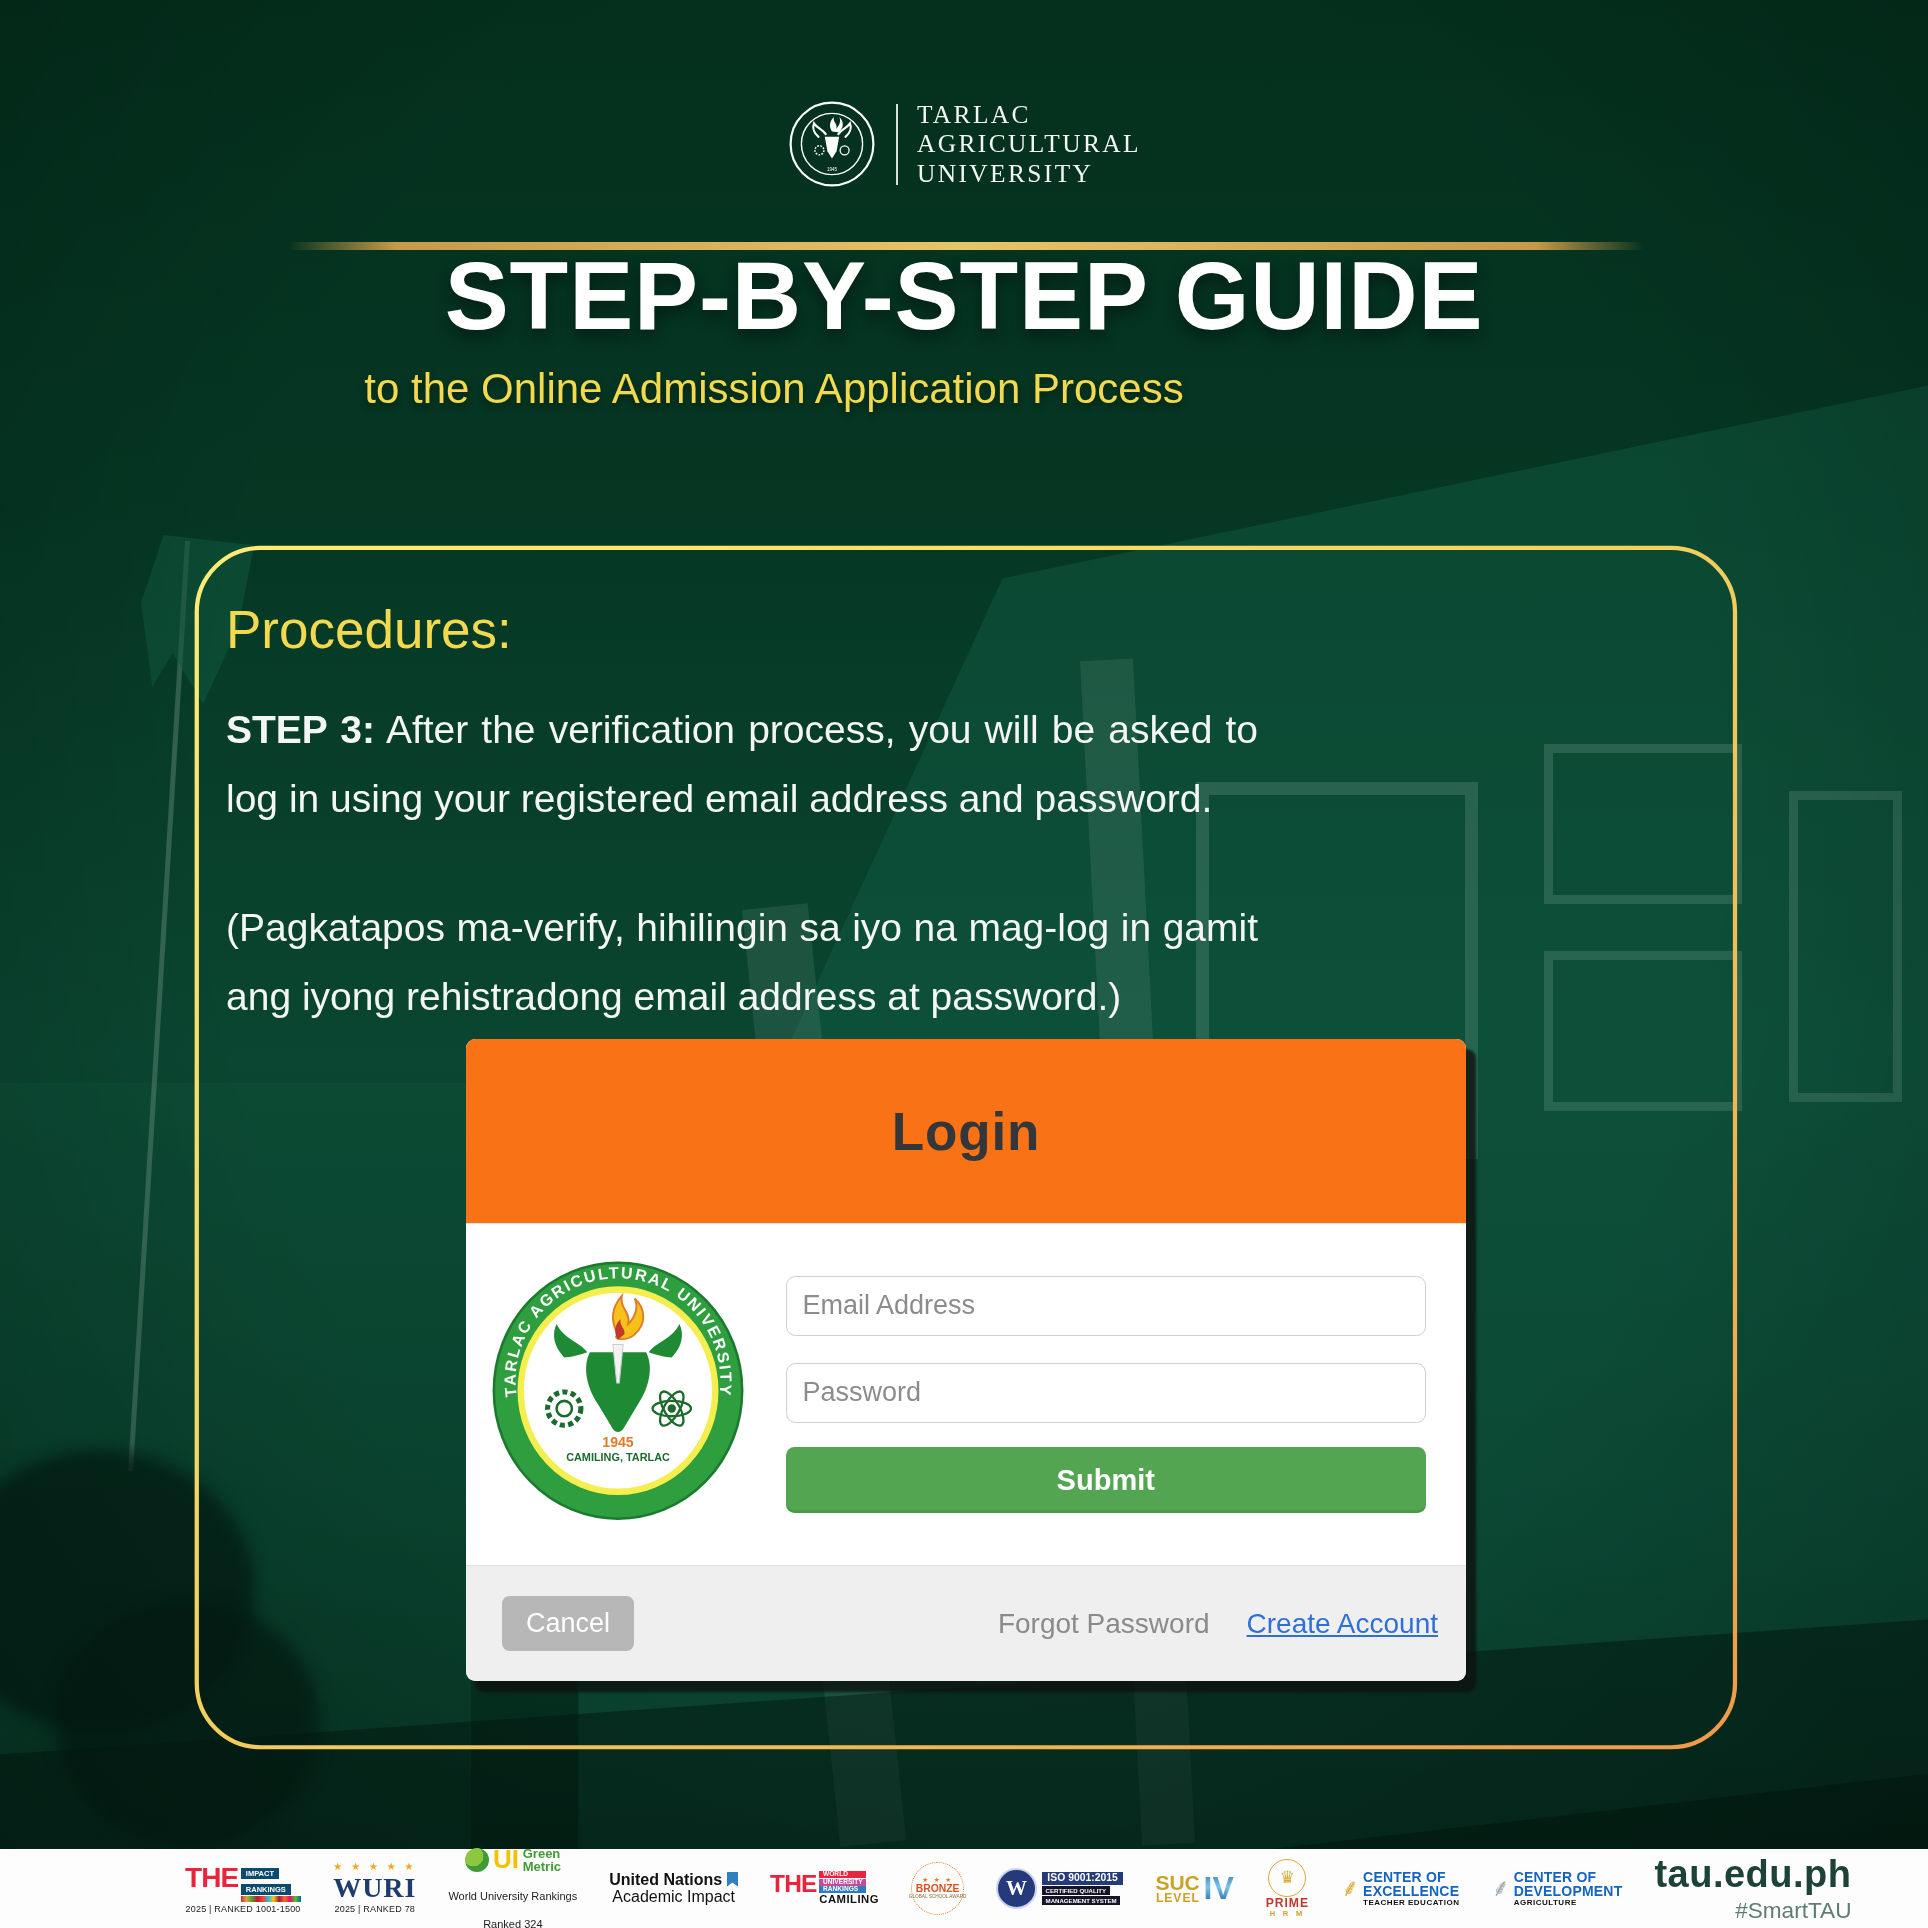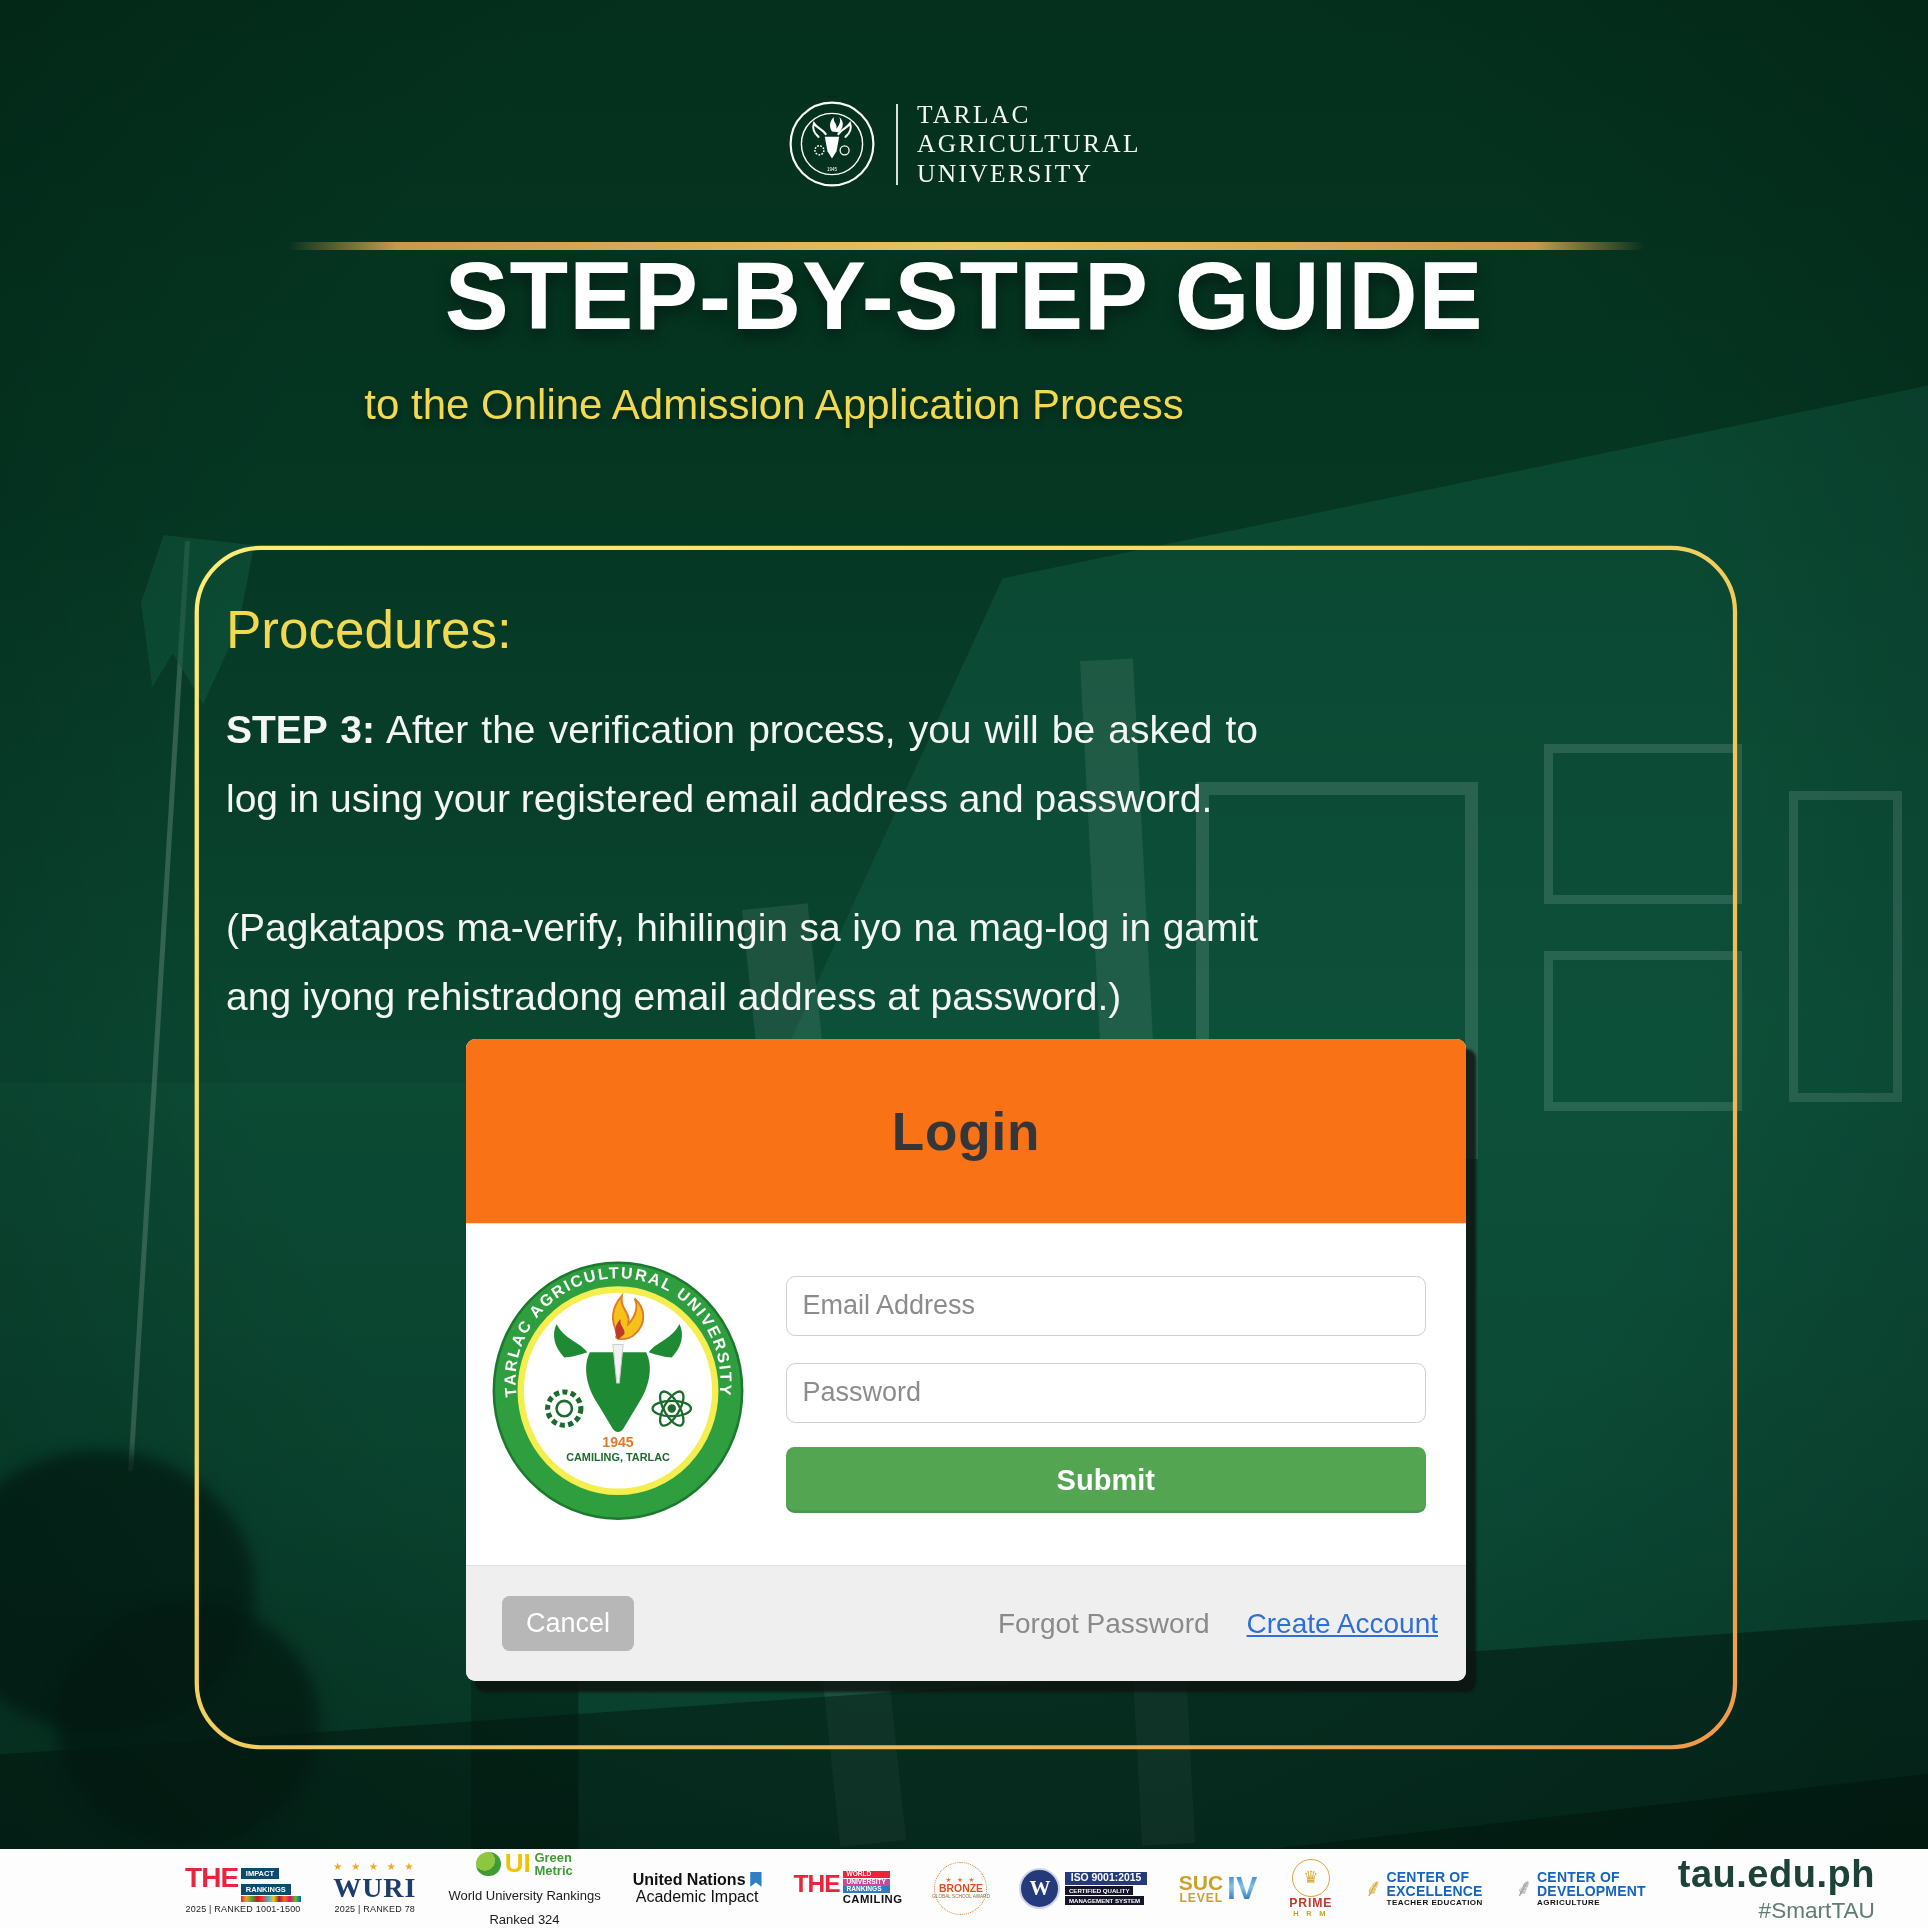--- a/index.html
+++ b/index.html
@@ -49,21 +49,21 @@
     font-size:25.4px; line-height:1.16; letter-spacing:2.4px; font-weight:400; }
   .gold-divider { position:absolute; left:288px; top:242px; width:1356px; height:7.5px; border-radius:3.8px;
     background:linear-gradient(90deg, rgba(200,155,70,0) 0%, #c79a49 8%, #e8c469 50%, #c79a49 92%, rgba(200,155,70,0) 100%); }
 
   
   .main-title { position:absolute; left:0; top:241px; width:1928px; text-align:center;
     color:#ffffff; font-size:96px; font-weight:800; letter-spacing:0.9px;
     text-shadow:0 6.6px 15px rgba(0,0,0,.45); }
   .sub-title { position:absolute; left:0; top:365px; width:1548px; text-align:center;
     color:#f2d94f; font-size:42px; font-weight:400;
-    text-shadow:0 3.8px 7.5px rgba(0,0,0,.4);margin-top:16px; }
+    text-shadow:0 3.8px 7.5px rgba(0,0,0,.4); }
 
   
   .panel-svg { position:absolute; left:0; top:0; width:1928px; height:1928px; pointer-events:none; }
 
   .procedures { position:absolute; left:226px; top:599px;
     color:#f2d94f; font-size:53px; font-weight:400; }
   .step-par { position:absolute; left:226px; top:695px; width:1032px;
     color:#f3f6f4; font-size:39px; line-height:1.78; text-align:justify; font-weight:400; }
   .step-par .b { font-weight:700; }
   .trans-par { position:absolute; left:226px; top:893px; width:1032px;
@@ -95,21 +95,21 @@
   .foot-links { margin-left:auto; display:flex; align-items:center; gap:37px; }
   .forgot { color:#8a8a8a; font-size:28px; }
   .create { color:#2e6fd8; font-size:28px; text-decoration:underline; cursor:pointer; }
 
   
   .strip { position:absolute; left:0; top:1849px; width:1928px; height:79px; background:#fdfdfd;
     display:flex; align-items:center; padding:0 38px 0 185px; gap:32px; }
   .badge { display:flex; flex-direction:column; align-items:center; justify-content:center;
     line-height:1.05; white-space:nowrap; }
   .cap { font-size:9px; color:#1c1c1c; margin-top:2.8px; letter-spacing:0.2px; }
-  .cap2 { font-size:13px; color:#1c1c1c; margin-top:11px; }
+  .cap2 { font-size:11px; color:#1c1c1c; margin-top:17px; }
   
   .the-row { display:flex; align-items:flex-start; gap:2.8px; }
   .the-word { color:#e8253c; font-size:28px; font-weight:800; letter-spacing:-0.9px; }
   .blackbox { background:#0c4a6e; color:#fff; font-size:7.5px; font-weight:700; padding:0.9px 4.7px; }
   .rainbow { height:5.6px; width:60px; margin-top:1.9px;
     background:linear-gradient(90deg,#e5243b,#dda63a,#4c9f38,#c5192d,#ff3a21,#26bde2,#fcc30b,#a21942,#fd6925,#dd1367,#56c02b,#00689d); }
   
   .stars { color:#f5a623; font-size:10.4px; letter-spacing:2.8px; }
   .wuri { color:#1d3d6e; font-family:"Liberation Serif", serif; font-size:28px; font-weight:700; letter-spacing:0.9px; }
   

